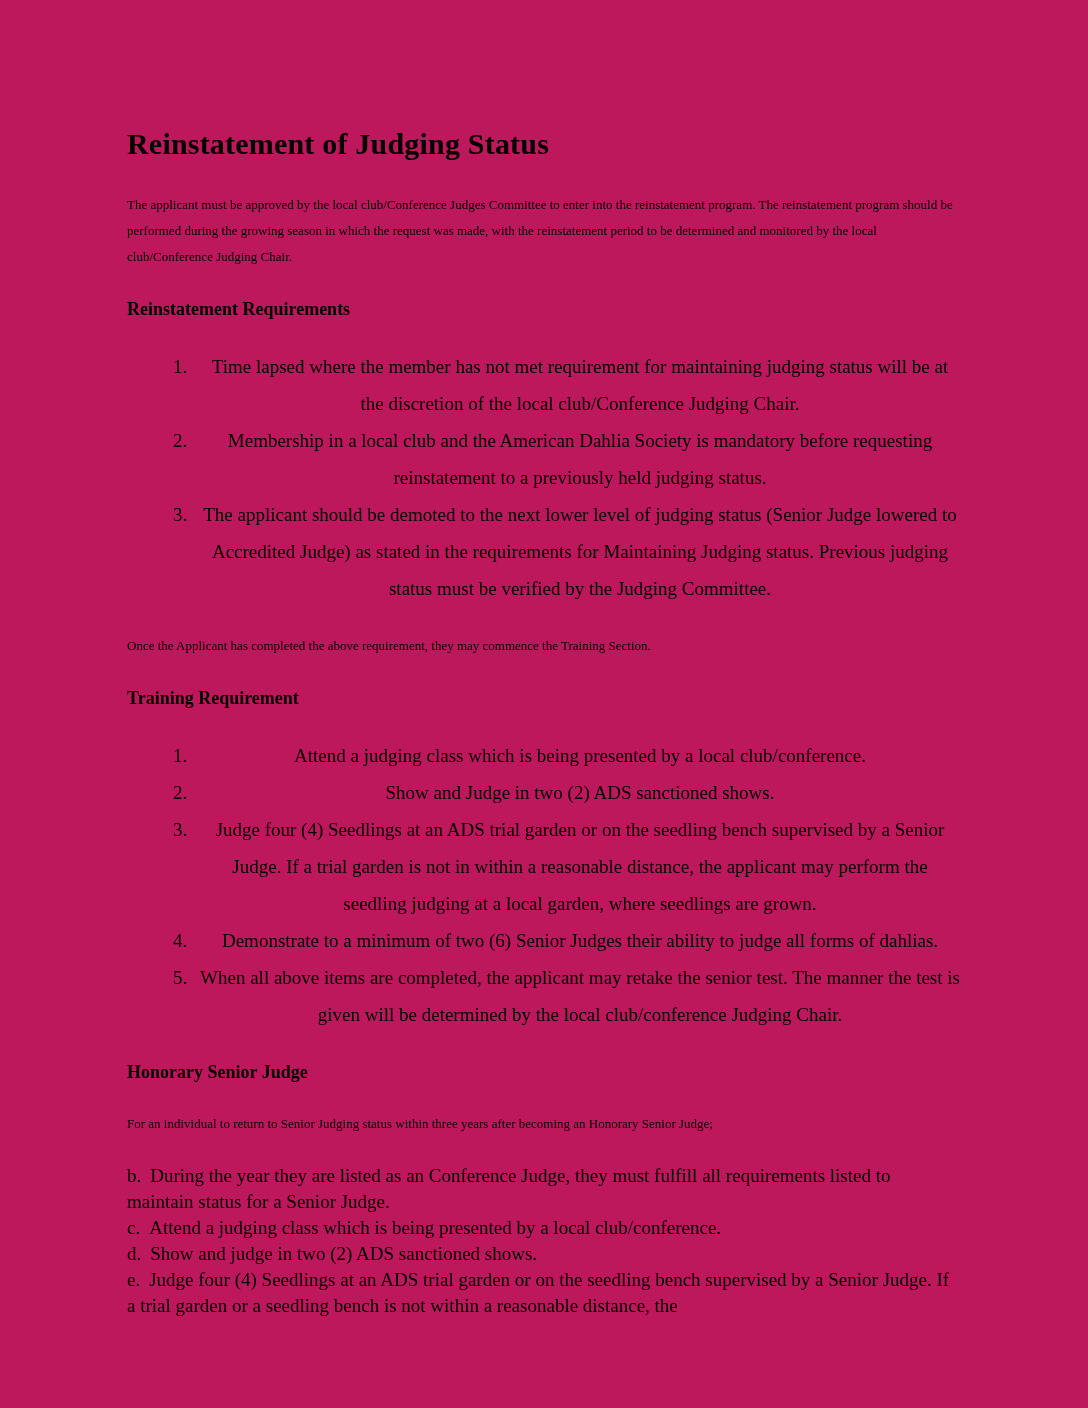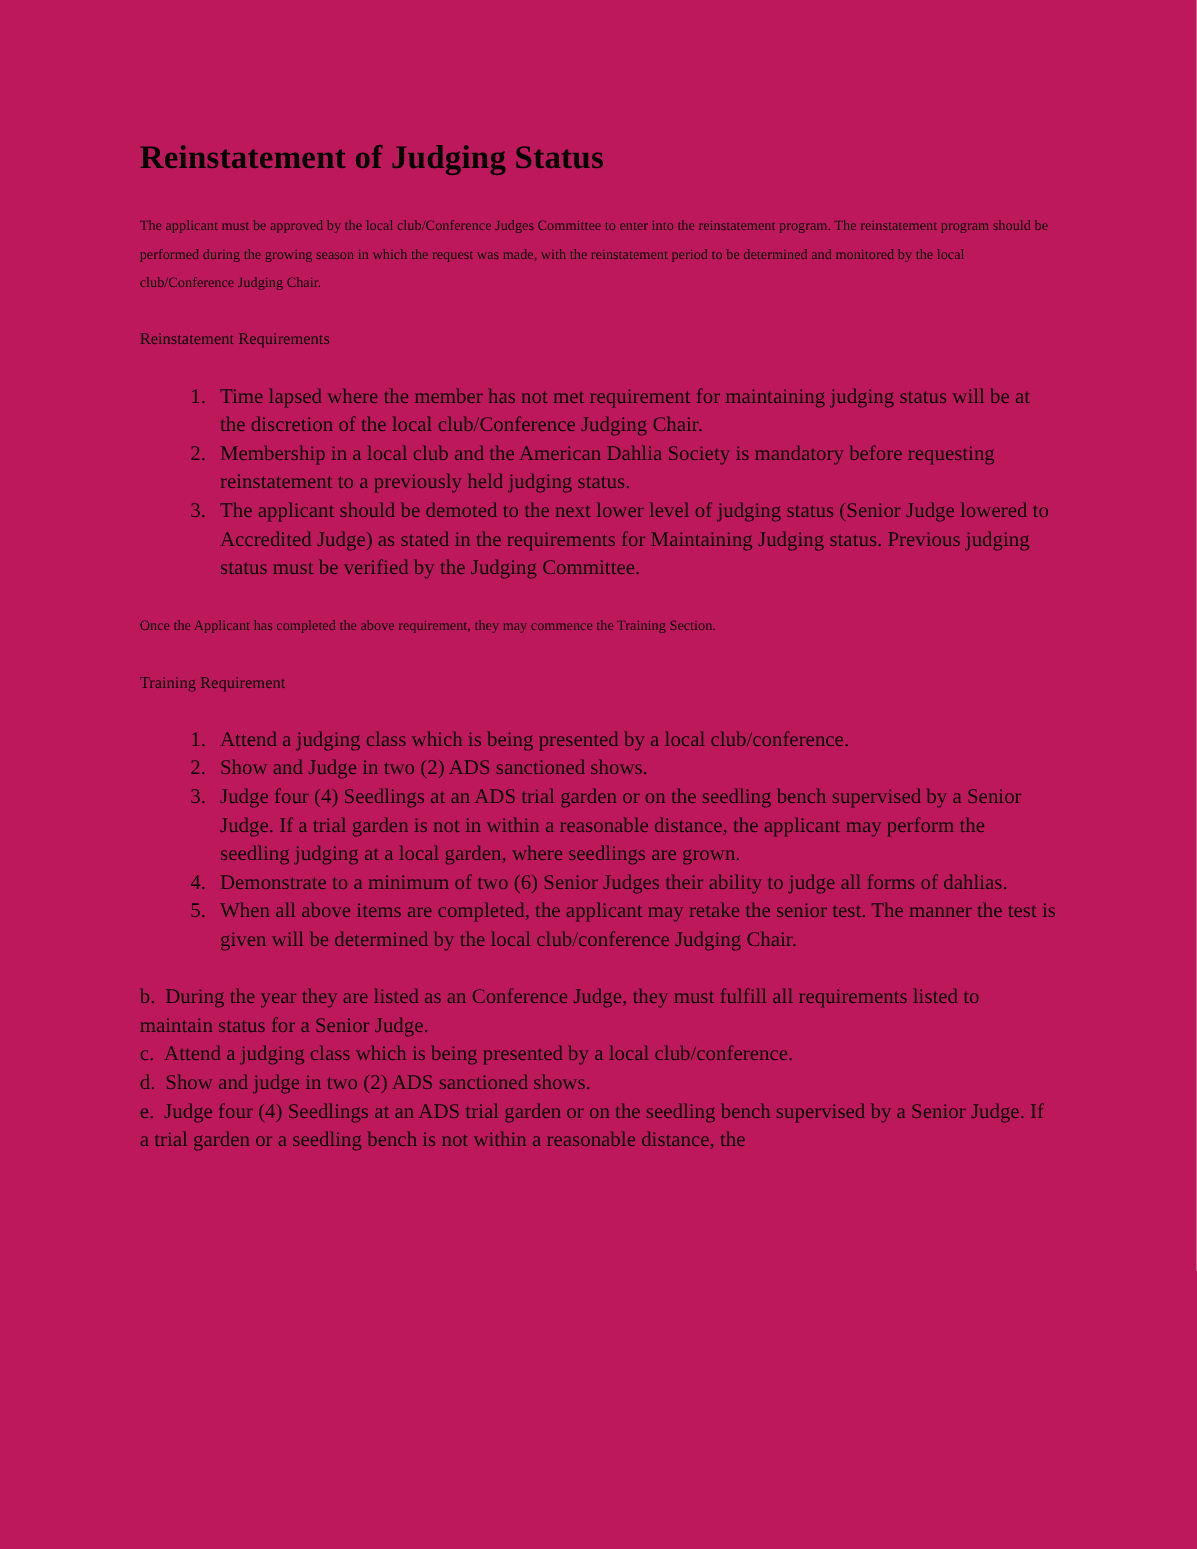--- a/index.html
+++ b/index.html
@@ -24,30 +24,31 @@
     line-height: 36px;
     margin: 0 0 30px 0;
     letter-spacing: 0.2px;
   }
   .body-text {
     font-size: 13px;
     line-height: 26px;
     margin: 0 0 26px 0;
   }
   .section-heading {
-    font-size: 15px;
+    font-size: 18px;
     line-height: 26px;
-    font-weight: normal;
+    font-weight: bold;
     margin: 0 0 26px 0;
   }
   ol.numbered-list {
     font-size: 19px;
-    line-height: 26px;
+    line-height: 37px;
     margin: 0 0 26px 0;
     padding-left: 65px;
+    text-align: center;
   }
   ol.numbered-list li {
     padding-left: 8px;
     margin: 0;
   }
   .lettered-block {
     font-size: 19px;
     line-height: 26px;
     margin: 0 0 26px 0;
   }
@@ -76,21 +77,23 @@
   <h2 class="section-heading">Training Requirement</h2>
 
   <ol class="numbered-list">
     <li>Attend a judging class which is being presented by a local club/conference.</li>
     <li>Show and Judge in two (2) ADS sanctioned shows.</li>
     <li>Judge four (4) Seedlings at an ADS trial garden or on the seedling bench supervised by a Senior Judge. If a trial garden is not in within a reasonable distance, the applicant may perform the seedling judging at a local garden, where seedlings are grown.</li>
     <li>Demonstrate to a minimum of two (6) Senior Judges their ability to judge all forms of dahlias.</li>
     <li>When all above items are completed, the applicant may retake the senior test.  The manner the test is given will be determined by the local club/conference Judging Chair.</li>
   </ol>
 
+  <h2 class="section-heading">Honorary Senior Judge</h2>
 
+  <p class="body-text">For an individual to return to Senior Judging status within three years after becoming an Honorary Senior Judge;</p>
 
   <div class="lettered-block">
     <p class="lettered-item"><span class="item-label">b.</span><span>During the year they are listed as an Conference Judge, they must fulfill all requirements listed to maintain status for a Senior Judge.</span></p>
     <p class="lettered-item"><span class="item-label">c.</span><span>Attend a judging class which is being presented by a local club/conference.</span></p>
     <p class="lettered-item"><span class="item-label">d.</span><span>Show and judge in two (2) ADS sanctioned shows.</span></p>
     <p class="lettered-item"><span class="item-label">e.</span><span>Judge four (4) Seedlings at an ADS trial garden or on the seedling bench supervised by a Senior Judge. If a trial garden or a seedling bench is not within a reasonable distance, the</span></p>
   </div>
 
 </div>
 

